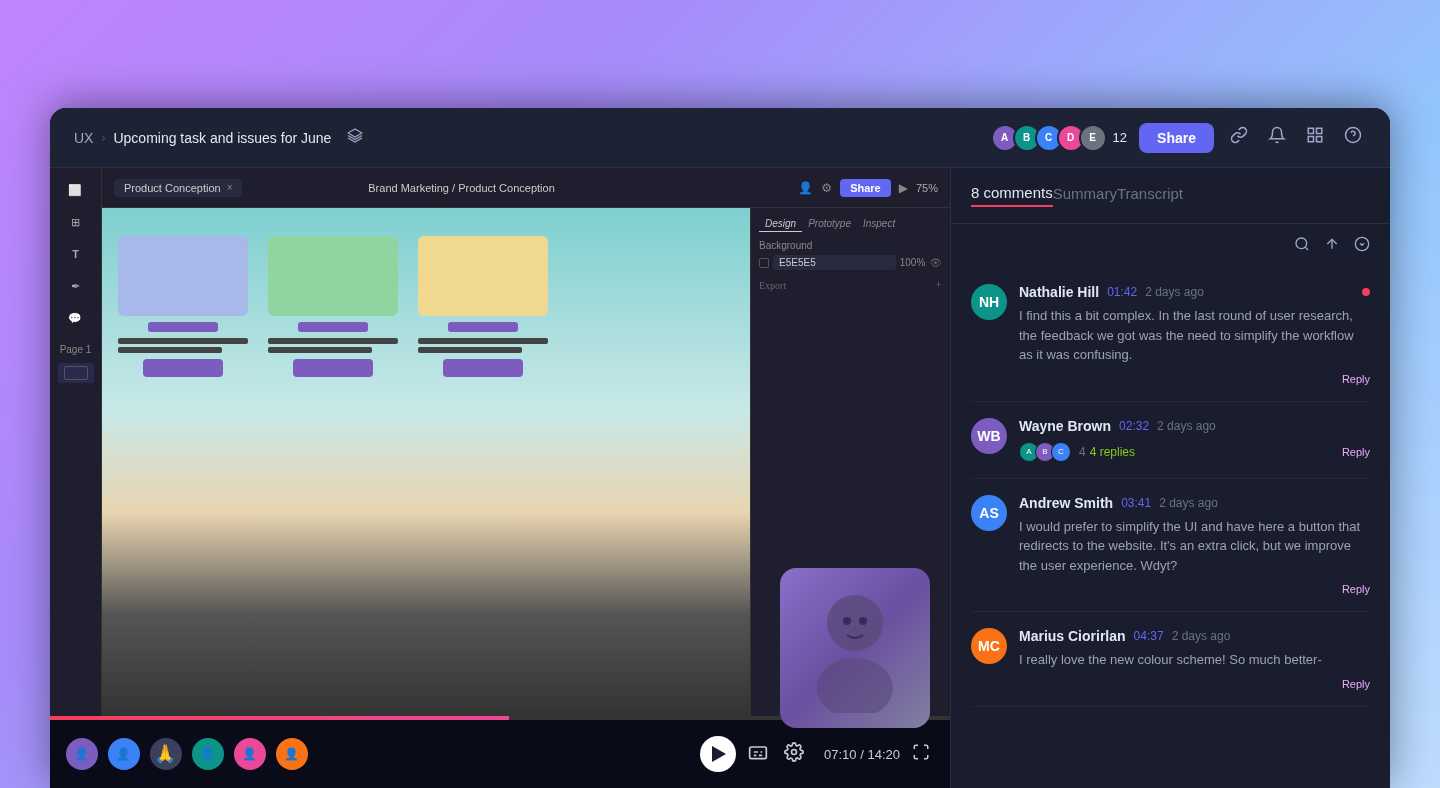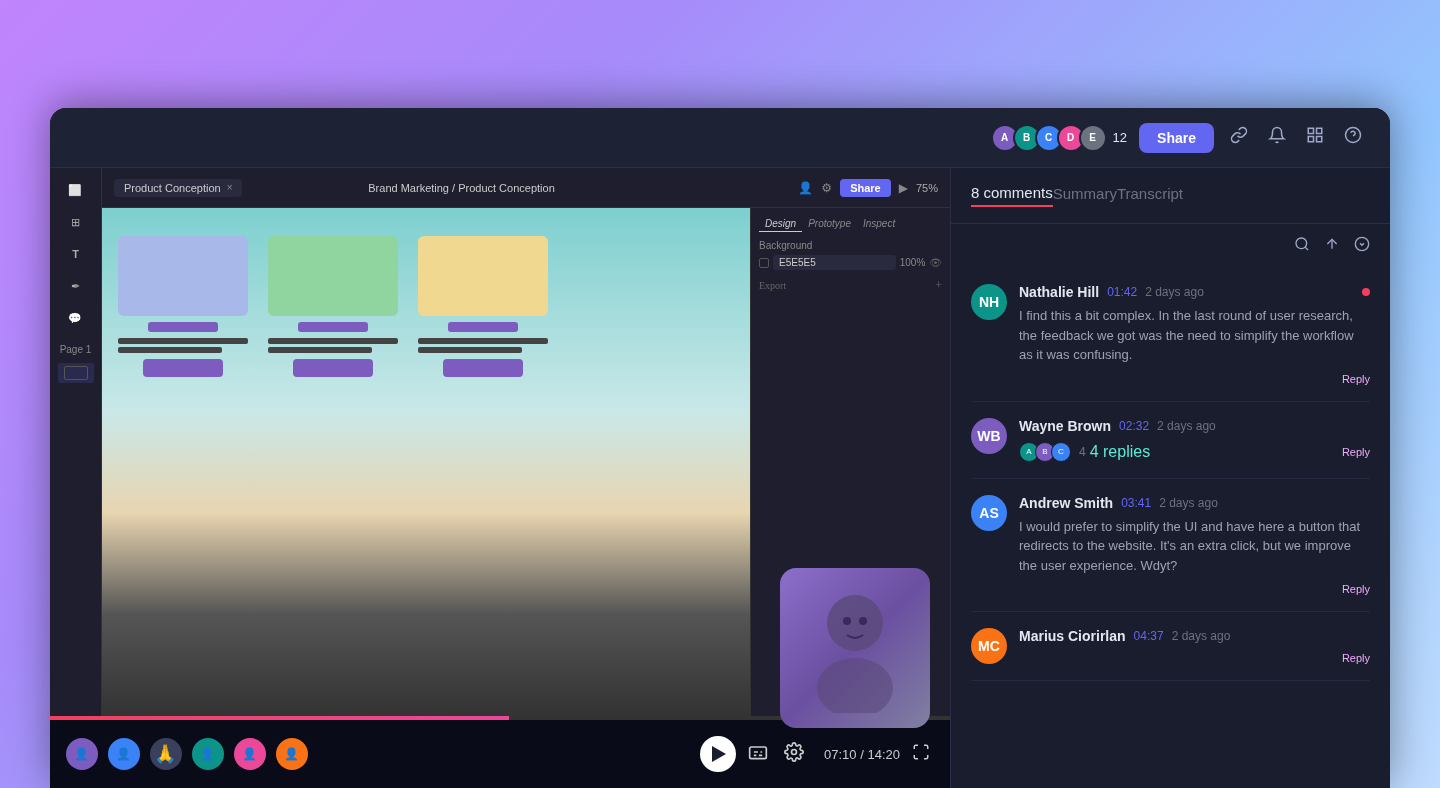--- a/index.html
+++ b/index.html
@@ -528,22 +528,22 @@
       justify-content: center;
       color: white;
     }
     .reply-avatar:first-child { margin-left: 0; }
     .reply-count {
       font-size: 12px;
       color: #6b7280;
       margin-left: 4px;
     }
     .reply-text {
-      font-size: 16px;
-      color: #5eead4;
+      font-size: 12px;
+      color: #84cc16;
     }
     .btn-reply {
       background: none;
       border: none;
       color: #f0abfc;
       font-size: 11px;
       cursor: pointer;
       font-weight: 500;
     }
 
@@ -553,20 +553,30 @@
     .av-blue { background: #3b82f6; }
     .av-pink { background: #ec4899; }
     .av-orange { background: #f97316; }
   </style>
 </head>
 <body>
 
 <div class="main-container">
 
   <div class="header">
+    <div class="breadcrumb">
+      <span>UX</span>
+      <span class="breadcrumb-sep">›</span>
+      <span class="current">Upcoming task and issues for June</span>
+      <span class="layers-icon">
+        <svg width="16" height="16" viewBox="0 0 16 16" fill="currentColor">
+          <path d="M8 1L1 5l7 4 7-4-7-4zM1 10l7 4 7-4M1 7.5l7 4 7-4" stroke="currentColor" stroke-width="1.2" fill="none"></path>
+        </svg>
+      </span>
+    </div>
     <div class="header-right">
       <div class="avatars-group">
         <div class="avatar-sm av-purple" style="background:#7c5cbf;display:flex;align-items:center;justify-content:center;color:white;font-size:10px;font-weight:600;">A</div>
         <div class="avatar-sm av-teal" style="background:#0d9488;display:flex;align-items:center;justify-content:center;color:white;font-size:10px;font-weight:600;">B</div>
         <div class="avatar-sm av-blue" style="background:#3b82f6;display:flex;align-items:center;justify-content:center;color:white;font-size:10px;font-weight:600;">C</div>
         <div class="avatar-sm av-pink" style="background:#ec4899;display:flex;align-items:center;justify-content:center;color:white;font-size:10px;font-weight:600;">D</div>
         <div class="avatar-sm av-orange" style="background:#6b7280;display:flex;align-items:center;justify-content:center;color:white;font-size:10px;font-weight:600;">E</div>
         <span class="avatar-count">12</span>
       </div>
       <button class="btn-share">Share</button>
@@ -846,20 +856,21 @@
         </div>
 
         <div class="comment-item">
           <div class="comment-avatar av-orange">MC</div>
           <div class="comment-body">
             <div class="comment-header">
               <span class="comment-author">Marius Ciorirlan</span>
               <span class="comment-timestamp">04:37</span>
               <span class="comment-ago">2 days ago</span>
             </div>
+            <div class="comment-text">I really love the new colour scheme! So much better-</div>
             <div class="comment-footer">
               <span></span>
               <button class="btn-reply">Reply</button>
             </div>
           </div>
         </div>
 
       </div>
     </div>
   </div>

